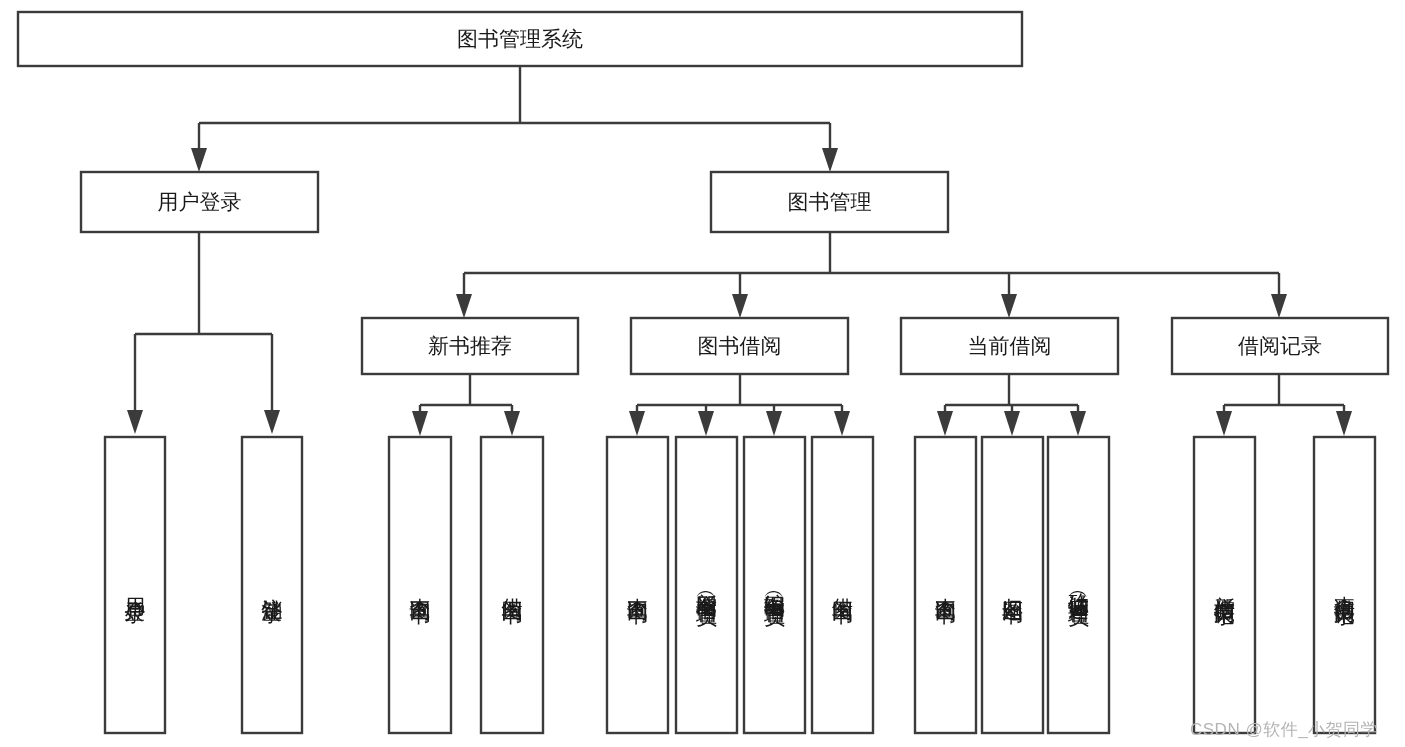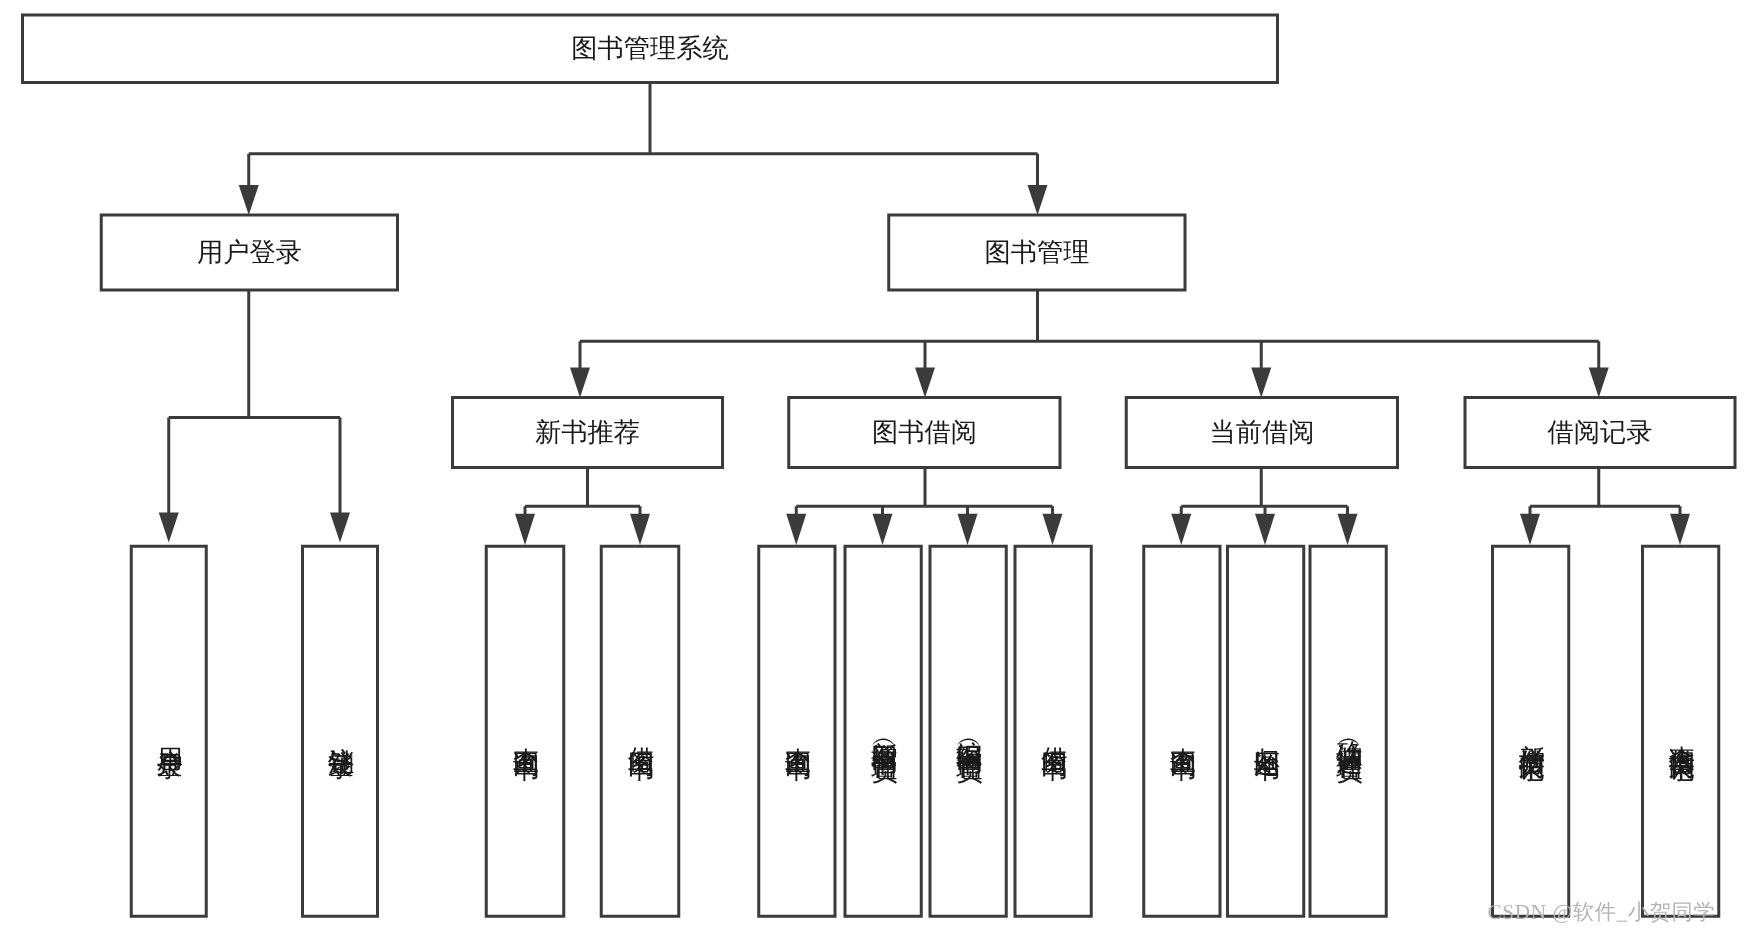--- a/index.html
+++ b/index.html
@@ -60,21 +60,21 @@
     letter-spacing: 2px;
     display: flex;
     align-items: center;
     justify-content: center;
     text-align: center;
     pointer-events: none;
     user-select: none;
   }
   .watermark {
     position: absolute;
-    font-family: Liberation Serif, serif;
+    font-family: Liberation Sans, sans-serif;
     font-size: 17px;
     color: #b4b4b4;
     white-space: nowrap;
     letter-spacing: 0.5px;
   }
 </style>
 </head>
 <body>
 
 <div id="diagram-root">

